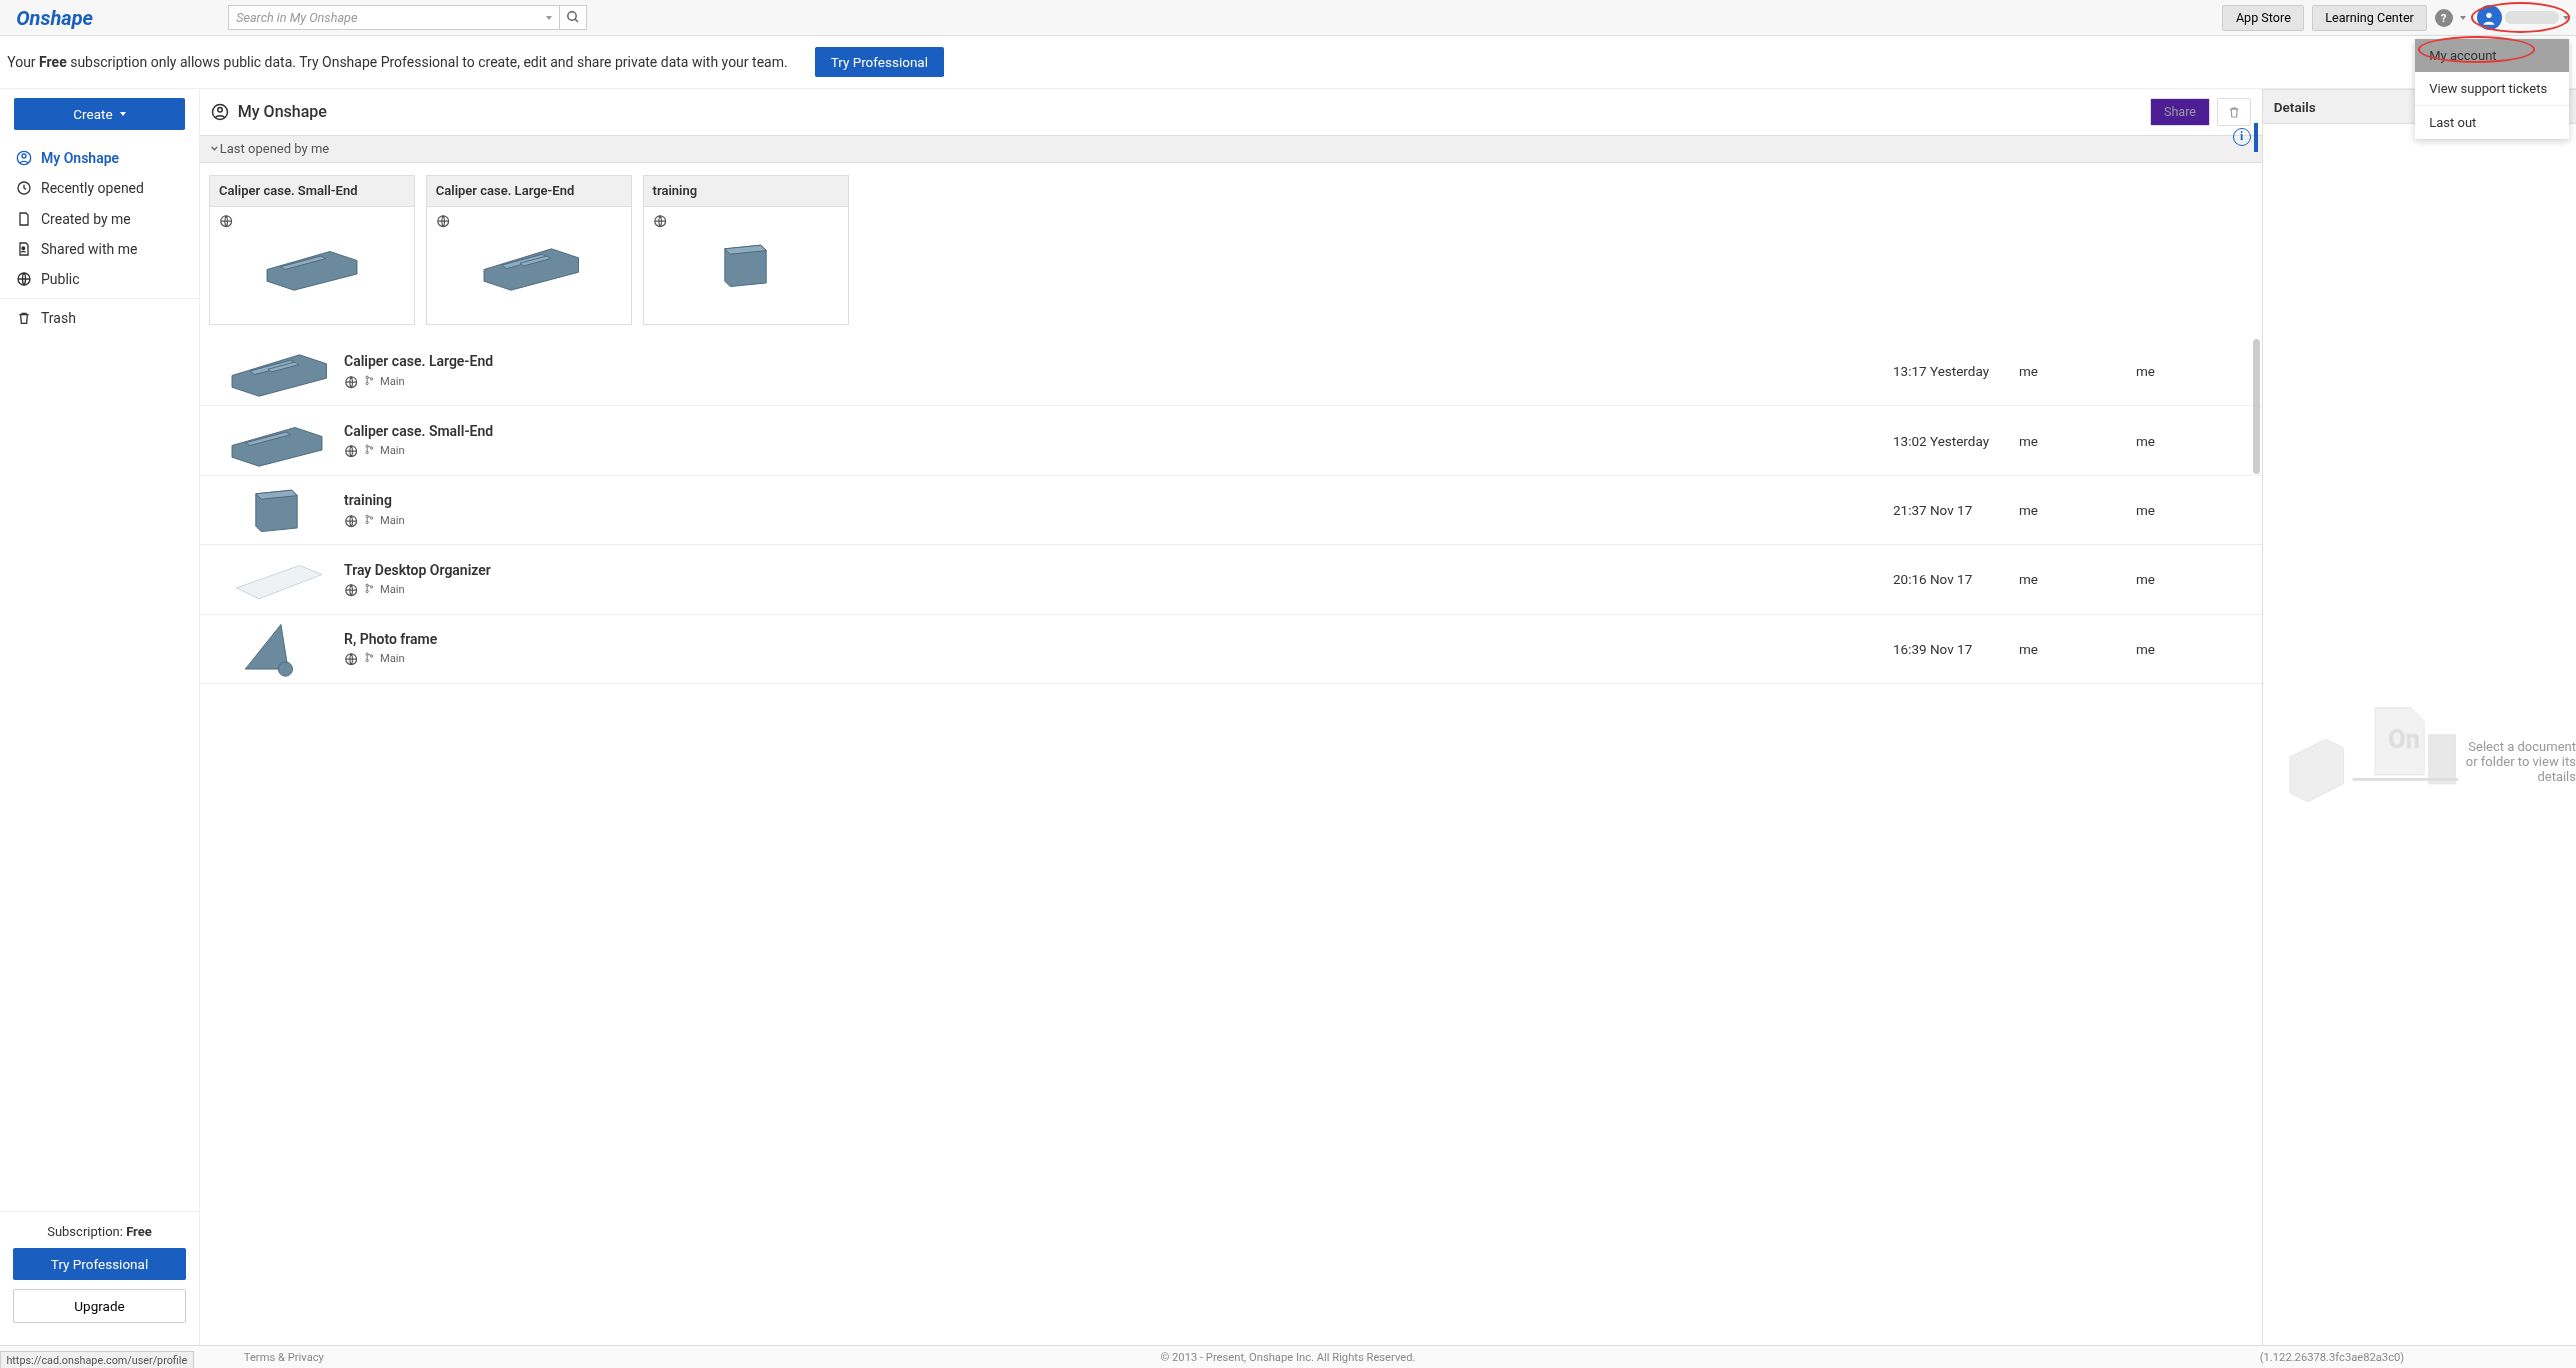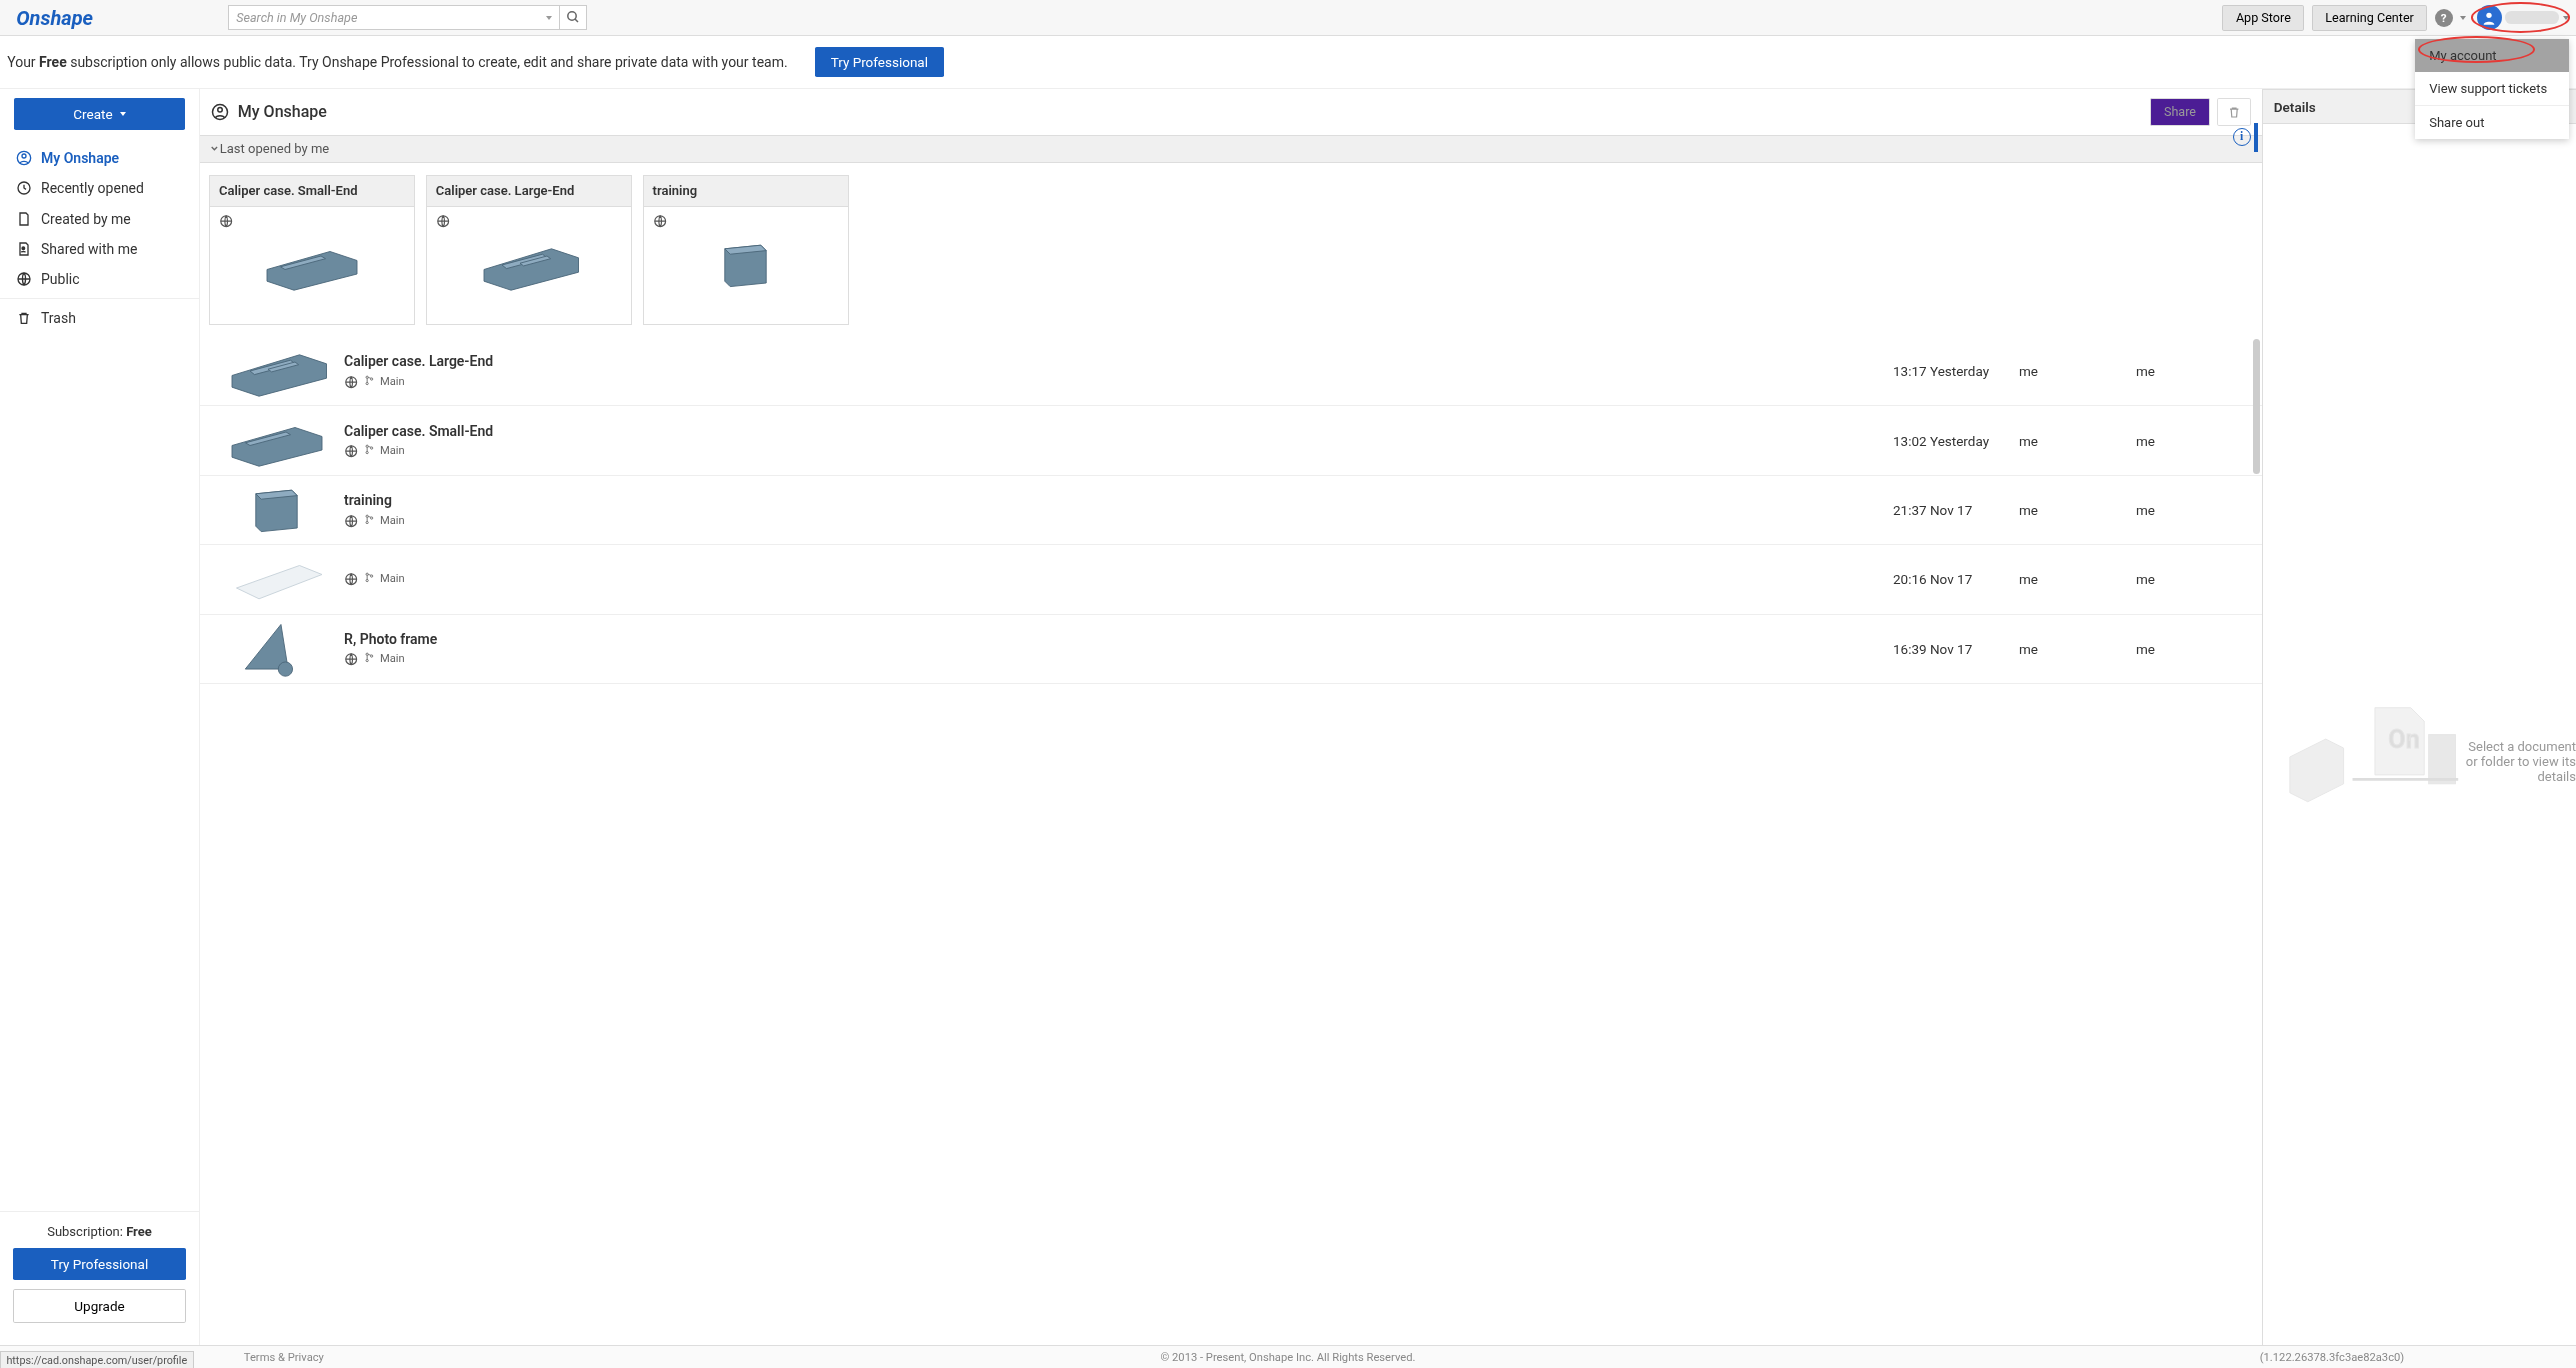--- a/index.html
+++ b/index.html
@@ -128,21 +128,21 @@
     </div>
   </div>
 </div>
 
 <div class="dropdown-menu">
   <div class="dropdown-item highlighted">
     <span>My account</span>
     <div class="oval2"></div>
   </div>
   <div class="dropdown-item">View support tickets</div>
-  <div class="dropdown-item dropdown-sep">Share out</div>
+  <div class="dropdown-item dropdown-sep">Last out</div>
 </div>
 
 <div class="banner">
   <span class="banner-text">
     <span>Your </span><b>Free</b><span> subscription only allows public data. Try Onshape Professional to create, edit and share private data with your team.</span>
   </span>
   <button class="banner-btn">Try Professional</button>
 </div>
 
 <div class="main-layout">
@@ -403,20 +403,21 @@
         </div>
         <div class="table-row">
     <div class="row-thumb">
             <svg width="108" height="54" viewBox="0 0 120 60">
               <g fill="#eef2f5" stroke="#c5d0d8">
                 <path d="M15 40 L85 15 L110 25 L40 52 Z"></path>
               </g>
             </svg>
           </div>
     <div class="row-main col-name">
+      <div class="row-name">Tray Desktop Organizer</div>
       <div class="row-meta">
         <span>
                 <svg width="14.4" height="14.4" viewBox="0 0 24 24" fill="none" stroke="#555" stroke-width="2">
                   <circle cx="12" cy="12" r="9"></circle>
                   <path d="M3 12h18M12 3c3 3 3 15 0 18M12 3c-3 3-3 15 0 18"></path>
                 </svg>
               </span>
         <span>
                 <svg width="10.8" height="10.8" viewBox="0 0 24 24" fill="none" stroke="#666" stroke-width="2">
                   <circle cx="7" cy="5" r="2.5"></circle>

